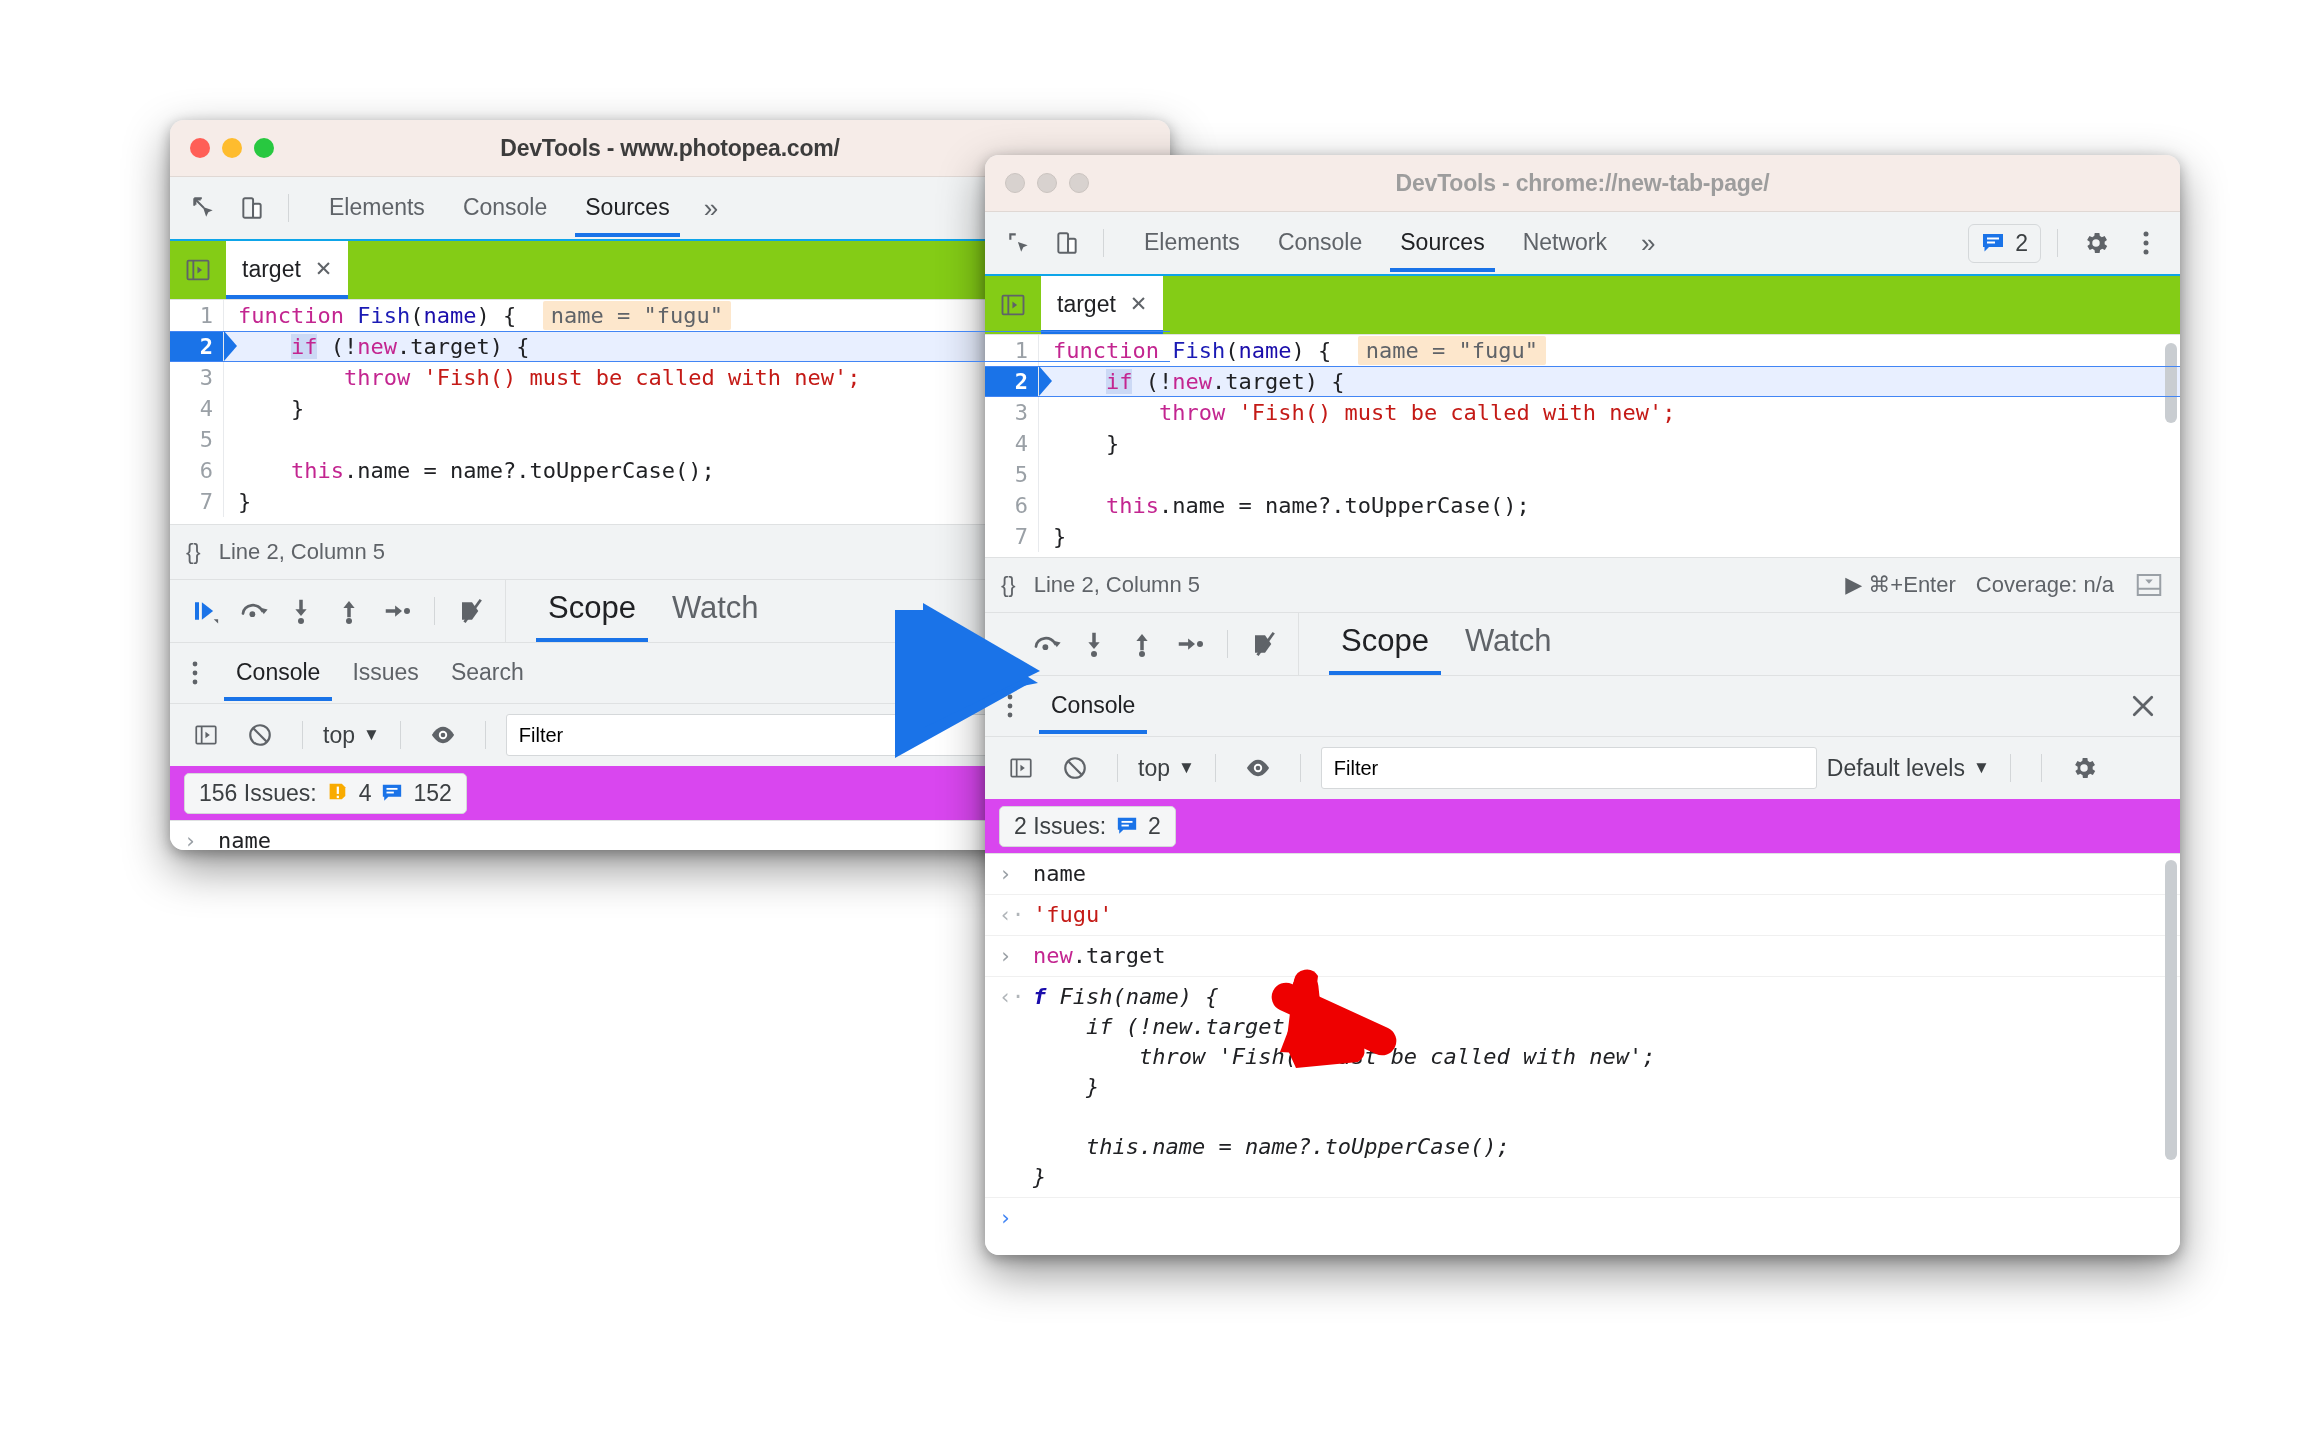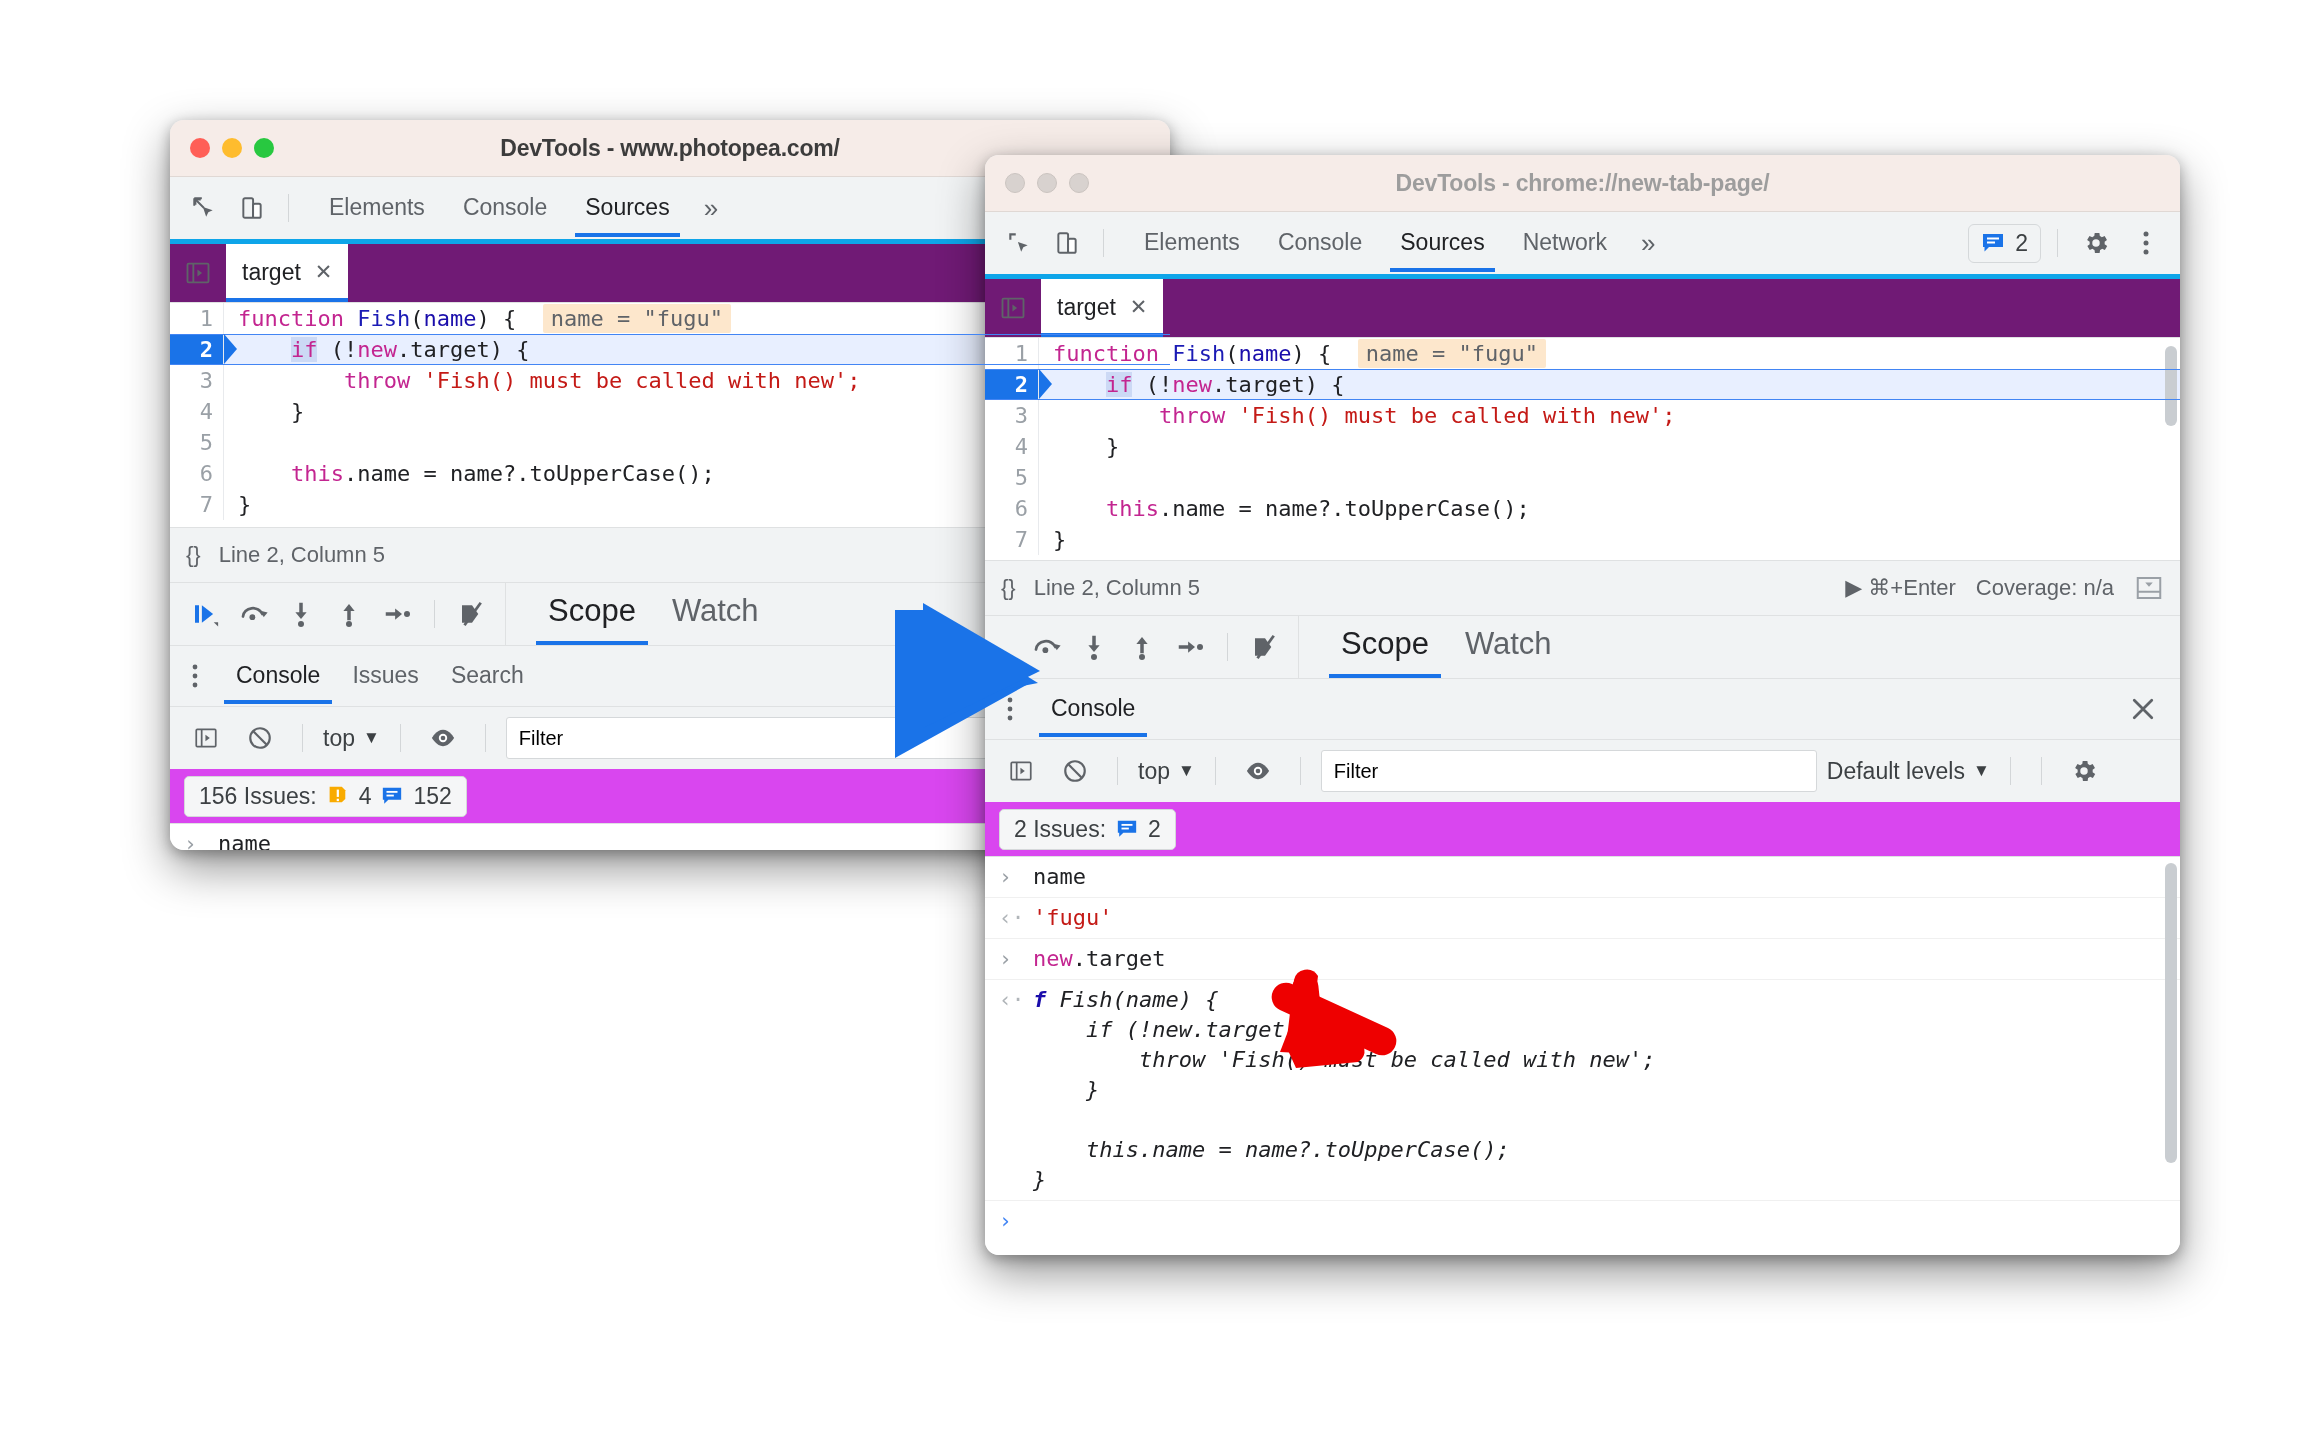--- a/index.html
+++ b/index.html
@@ -52,21 +52,21 @@
     color: #3c3c3c;
     letter-spacing: -0.2px;
     pointer-events: none;
   }
   .win-title.inactive { color: #9d9d9d; }
 
   
   .dt-toolbar {
     height: 62px;
     background: #f1f3f4;
-    border-bottom: 5px solid #0ea5e9;
+    border-bottom: 2px solid #0ea5e9;
     display: flex;
     align-items: center;
     padding: 0 12px;
     gap: 4px;
     flex: none;
   }
   .icon-btn {
     width: 44px; height: 44px;
     display: flex; align-items: center; justify-content: center;
     color: #5f6368;
@@ -97,21 +97,21 @@
     border: 1px solid #d5d8da;
     border-radius: 6px;
     padding: 5px 12px;
     font-size: 23px; color: #3c4043;
     background: #f1f3f4;
   }
 
   
   .src-tabstrip {
     height: 58px;
-    background: #701a75;
+    background: #84cc16;
     display: flex;
     align-items: center;
     border-bottom: 1px solid #dfe1e2;
     flex: none;
   }
   .navi-btn { width: 56px; display:flex; align-items:center; justify-content:center; }
   .src-tab {
     position: relative;
     display: flex; align-items: center; gap: 14px;
     padding: 13px 16px 15px 16px;

